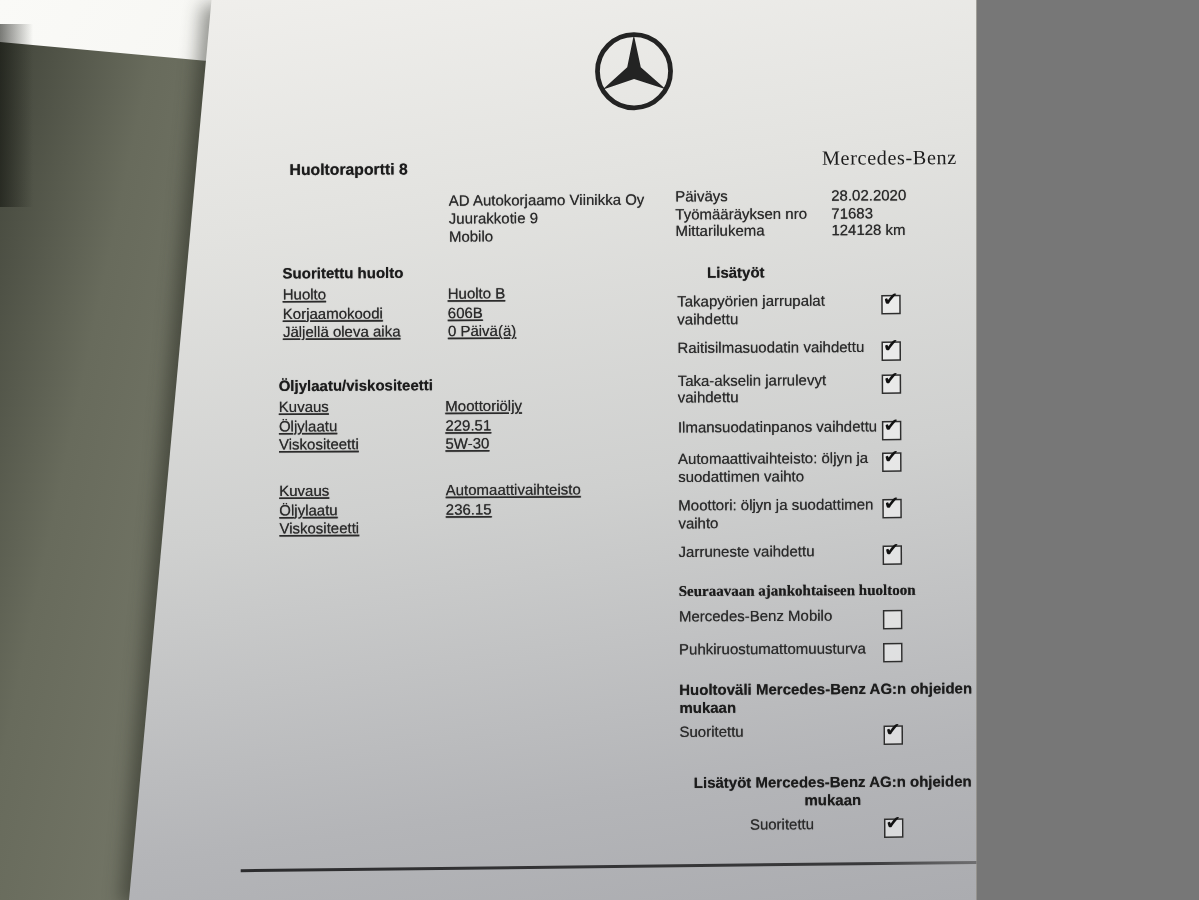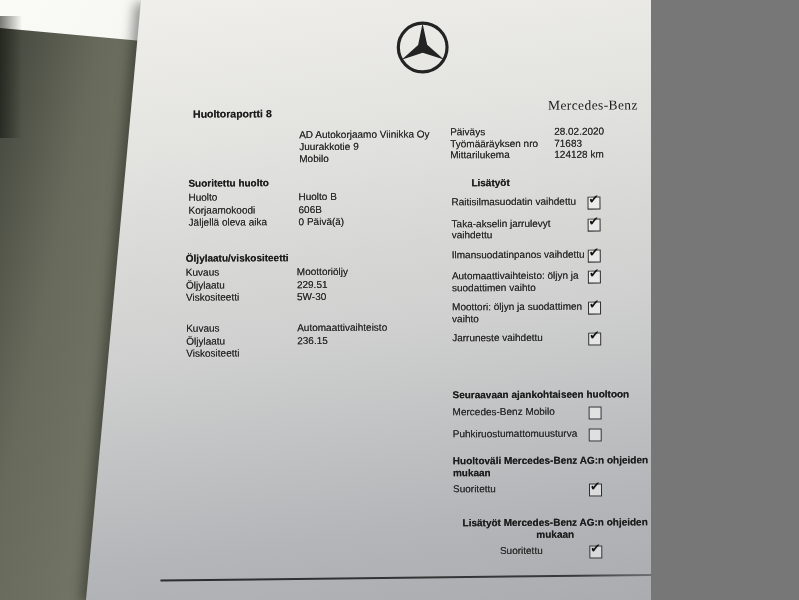--- a/index.html
+++ b/index.html
@@ -26,37 +26,37 @@
   #logo svg{display:block;width:100%;height:100%;}
   
   #title{left:194px;top:107px;font-size:10.5px;}
   #workshop{left:300px;top:129px;}
   #brand{left:549px;top:101px;font-family:"Liberation Serif",serif;font-size:13.5px;letter-spacing:.4px;color:#1d1d1d;text-shadow:none;}
   #meta{left:451px;top:127px;}
   #meta .row{display:flex;line-height:11.6px;}
   #meta .lbl{width:104px;flex:none;}
   
   .kv-sec .heading{line-height:13px;margin-bottom:2px;}
-  .kv-sec .row{display:flex;line-height:12.6px;}
+  .kv-sec .row{display:flex;line-height:12.6px;text-decoration:underline;}
   #performed{left:189px;top:176px;width:240px;}
   #performed .lbl{width:110px;flex:none;}
   #oil1{left:186px;top:251px;width:240px;}
   #oil1 .lbl,#oil2 .lbl{width:111px;flex:none;}
   #oil2{left:186px;top:322px;width:240px;}
   
   .chk-sec .heading{line-height:12px;}
   .chk-item{display:flex;align-items:flex-start;margin-bottom:7.5px;}
   .chk-item .lbl{width:136px;flex:none;line-height:11.8px;}
   .checkbox{width:11px;height:11px;border:1.6px solid #2e2e2e;background:rgba(252,252,252,.55);
     position:relative;flex:none;margin-top:1px;}
   .checkbox.checked::after{content:"\2714";position:absolute;left:0;top:-4px;font-size:12.5px;color:#121212;text-shadow:none;}
   #lisatyot{left:452px;top:178px;}
   #lisatyot .heading{margin-bottom:7px;margin-left:20px;}
   #next{left:452px;top:390px;}
-  #next .heading{margin-bottom:5px;white-space:nowrap;}
+  #next .heading{margin-bottom:5px;white-space:nowrap;font-family:Liberation Serif, serif;}
   #interval{left:452px;top:456px;}
   #interval .heading,#additional .heading{width:204px;margin-bottom:4px;}
   #additional{left:452px;top:518px;text-align:center;}
   #rule{left:159px;top:577px;width:534px;height:2px;
     background:linear-gradient(to right,#2c2c2e 0%,#39393b 78%,#8e8e90 100%);
     transform:rotate(-0.35deg);}
 </style>
 </head>
 <body>
 
@@ -166,20 +166,24 @@
             <span class="lbl">Viskositeetti</span>
             <span class="val"></span>
           </div>
         </div>
     </div>
 
     <div class="abs chk-sec" id="lisatyot">
       <div class="heading bold">Lisätyöt</div>
       <div>
 
+          <div class="chk-item">
+            <span class="lbl">Takapyörien jarrupalat vaihdettu</span>
+            <span class="checkbox checked"></span>
+          </div>
 
           <div class="chk-item">
             <span class="lbl">Raitisilmasuodatin vaihdettu</span>
             <span class="checkbox checked"></span>
           </div>
 
           <div class="chk-item">
             <span class="lbl">Taka-akselin jarrulevyt vaihdettu</span>
             <span class="checkbox checked"></span>
           </div>

